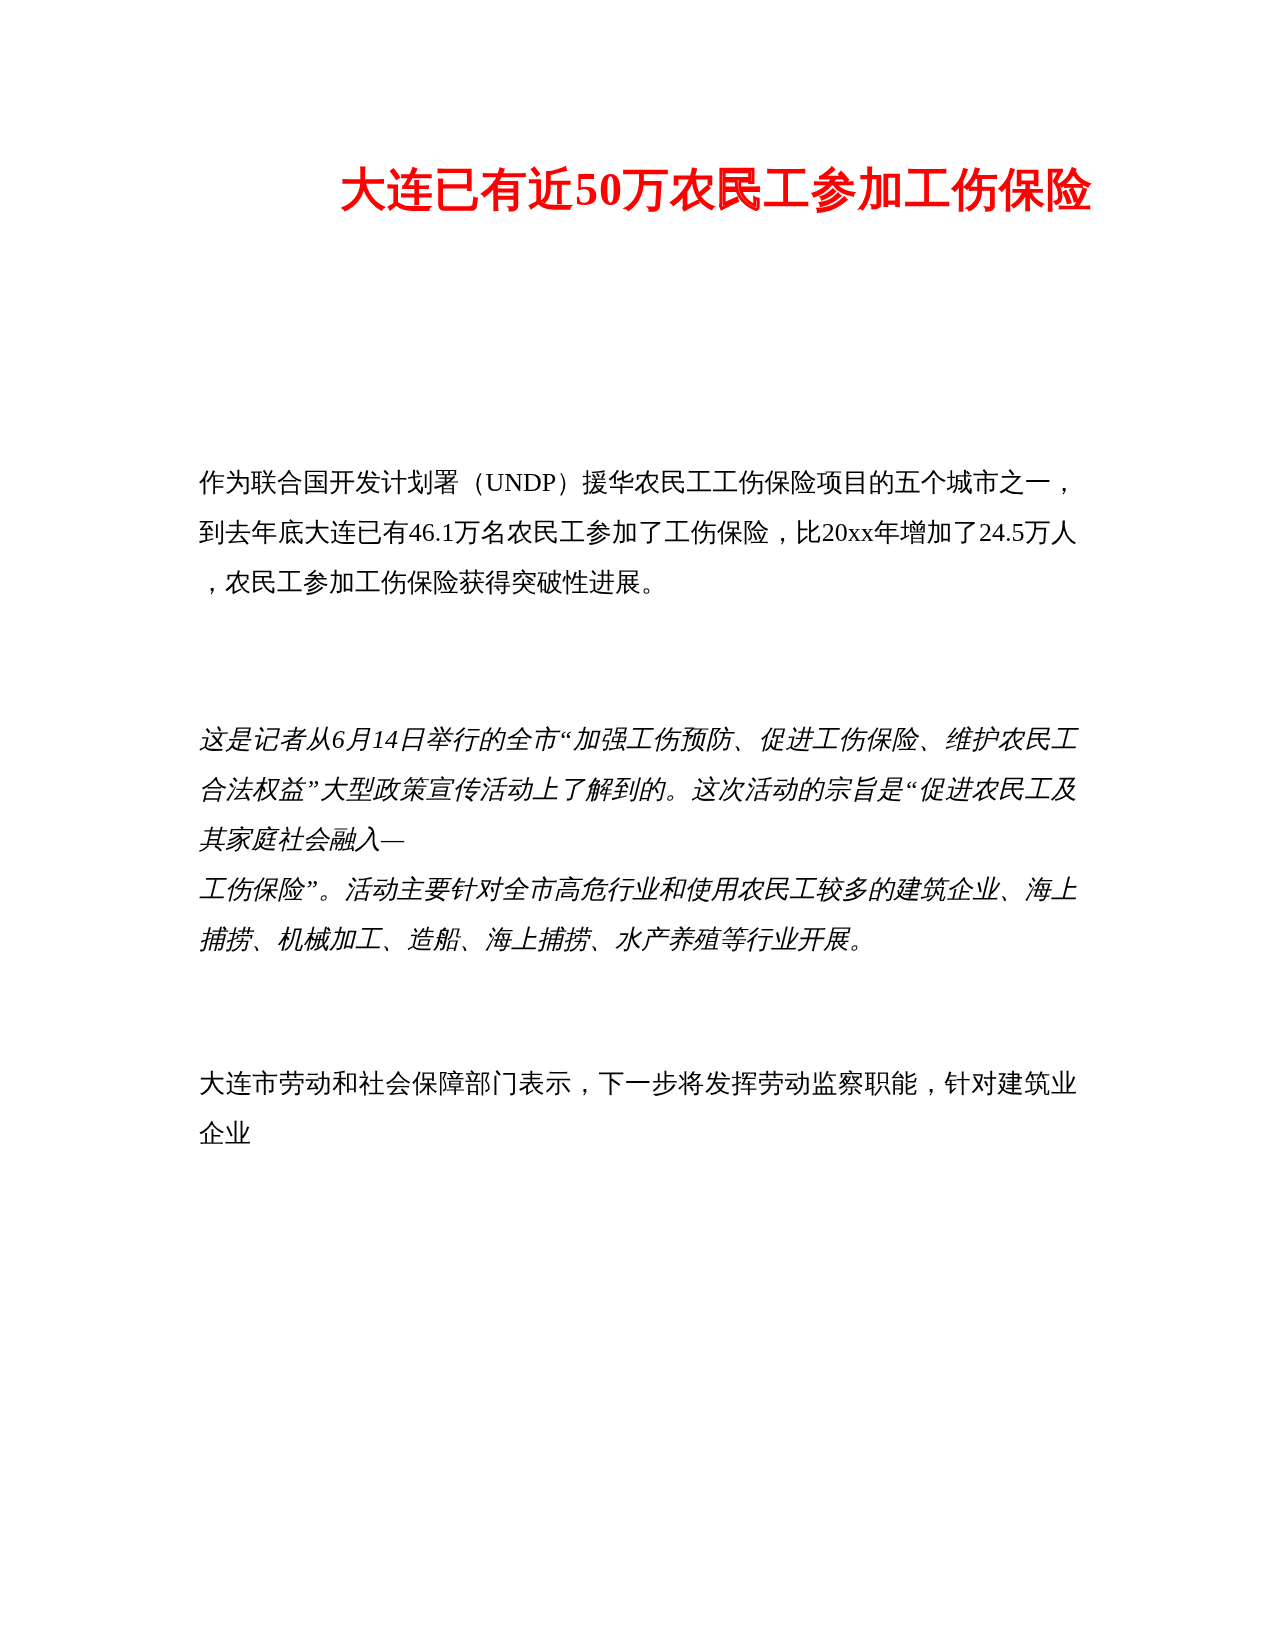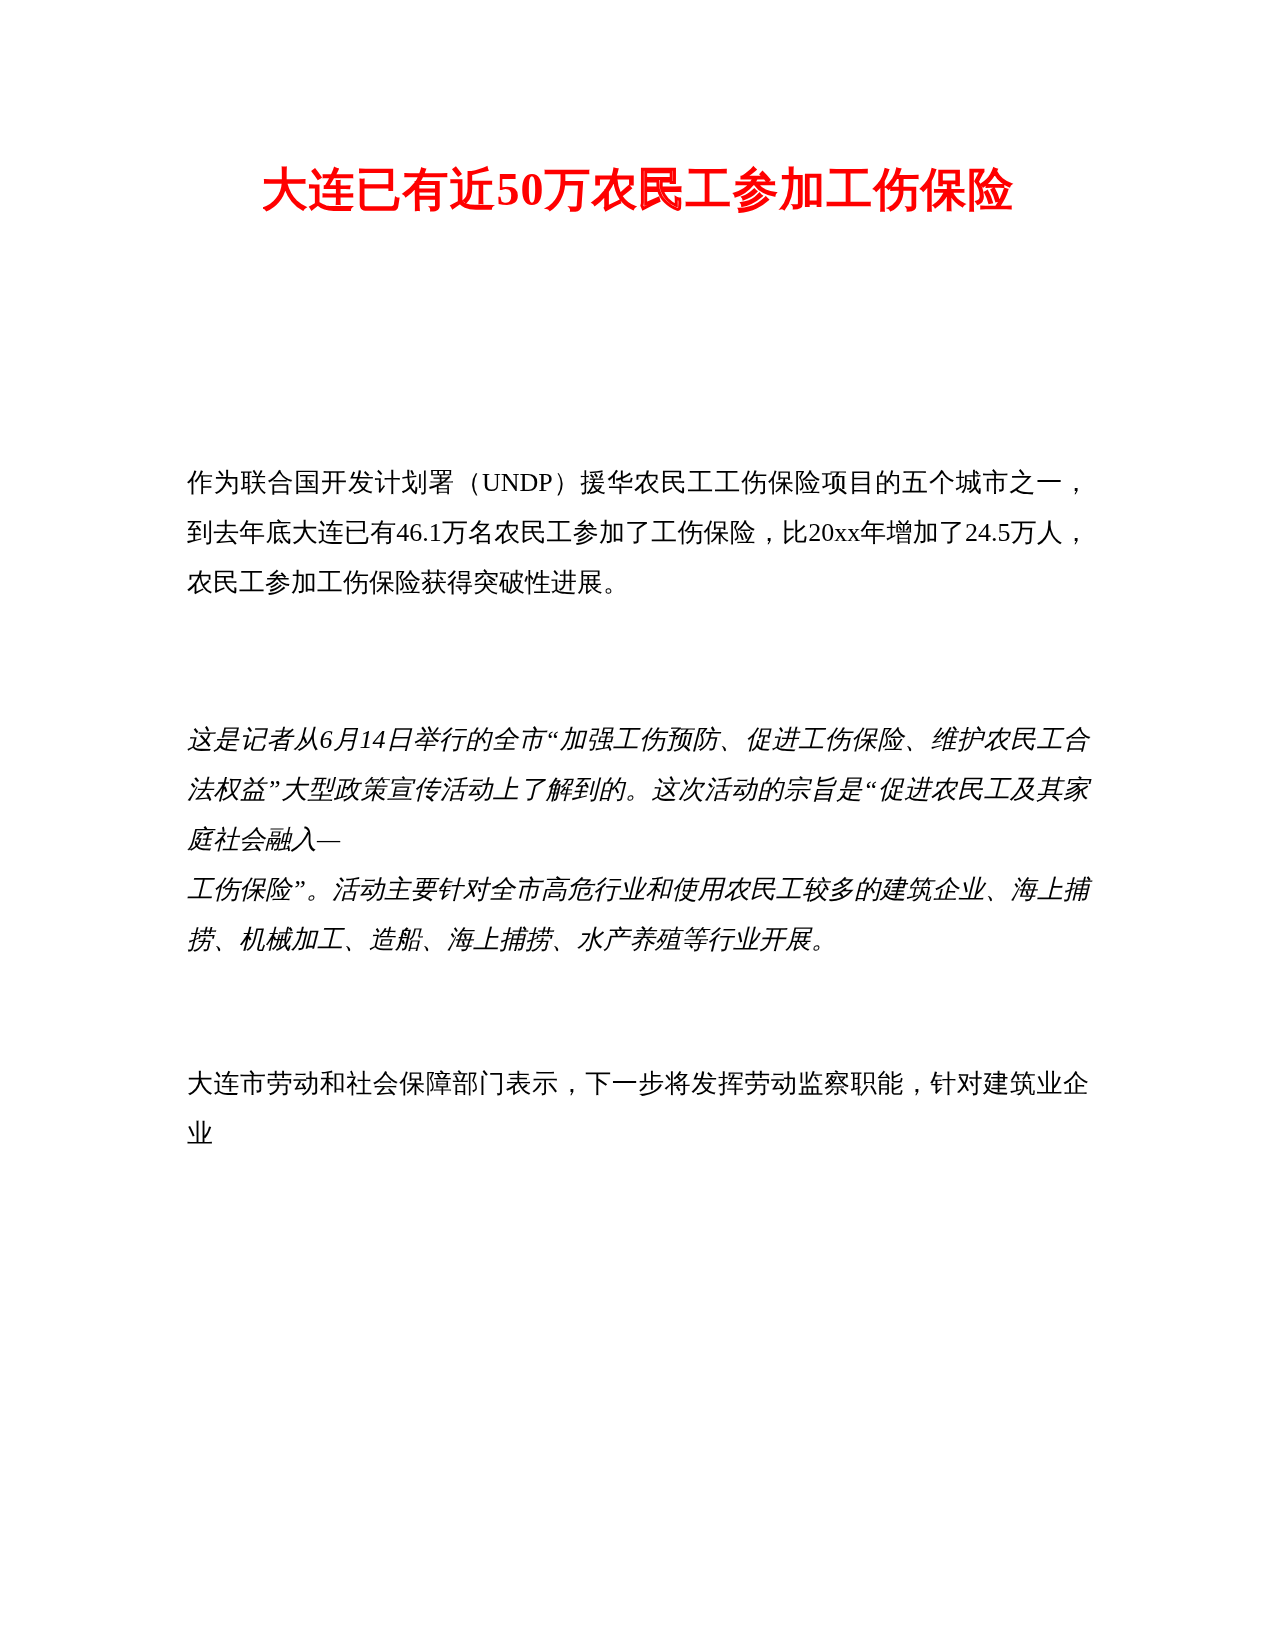--- a/index.html
+++ b/index.html
@@ -17,29 +17,29 @@
     overflow: hidden;
     background: #ffffff;
   }
   .doc-title {
     margin: 0;
     font-size: 46px;
     line-height: 60px;
     font-weight: bold;
     letter-spacing: 1px;
     color: #ff0000;
-    text-align: center;
+    text-align: right;
     white-space: nowrap;
   }
   .outlined-char {
     color: #ffffff;
     -webkit-text-stroke: 1.5px #ff0000;
   }
   .para {
-    margin: 4px;
+    margin: 16px;
     font-size: 26px;
     line-height: 50px;
     color: #000000;
     text-align: justify;
     line-break: anywhere;
     word-break: break-all;
   }
   .p-1 { margin-top: 238px; }
   .p-2 { margin-top: 107px; font-style: italic; }
   .p-3 { margin-top: 95px; }

